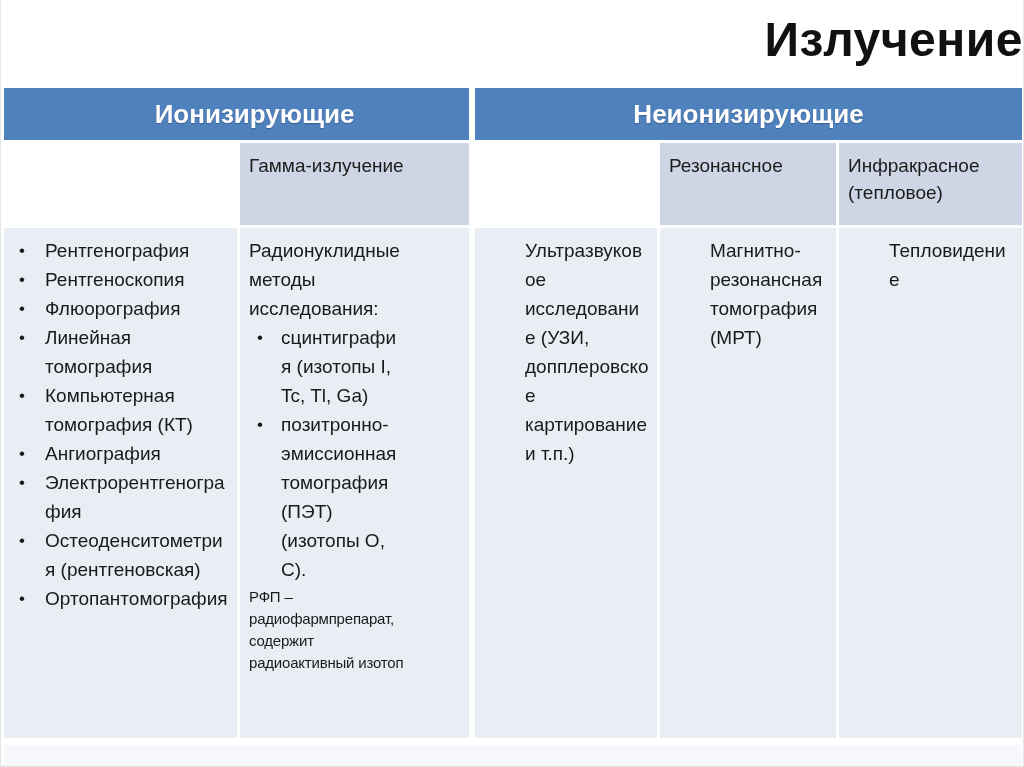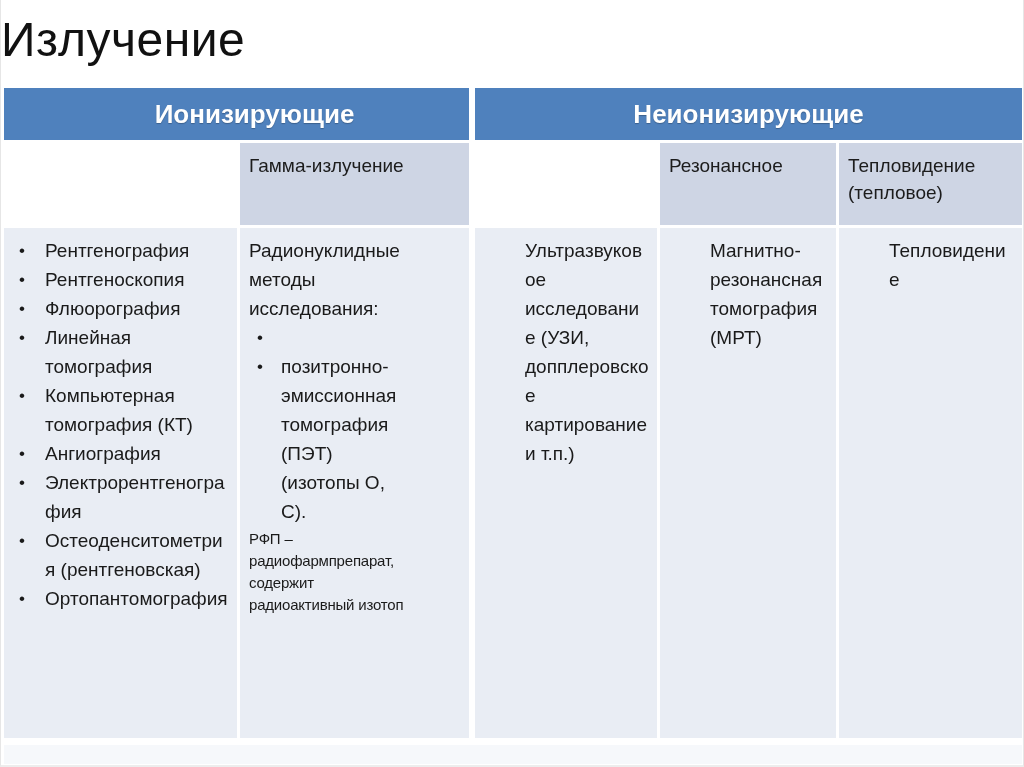--- a/index.html
+++ b/index.html
@@ -10,23 +10,23 @@
     font-family:"Liberation Sans","DejaVu Sans",sans-serif;
     color:#1a1a1a;
     box-sizing:border-box;
     border-left:1px solid #e6e6e6;
     border-right:1px solid #e6e6e6;
     border-bottom:2px solid #ededed;
     overflow:hidden;
   }
   .title{
     position:absolute;top:0;left:0;right:0;height:86px;
-    text-align:left;
+    text-align:right;
     font-size:48px;line-height:80px;
-    font-weight:400;color:#111;
+    font-weight:700;color:#111;
     letter-spacing:0.5px;
   }
   .table{
     position:absolute;top:88px;left:3px;width:1018px;
     display:grid;
     grid-template-columns:233px 3px 229px 6px 182px 3px 176px 3px 183px;
     grid-template-rows:52px 3px 82px 3px 510px;
     background:#ffffff;
   }
   .ghead{
@@ -81,21 +81,21 @@
 
   <div class="title">Излучение</div>
 
   <div class="table">
 
     <div class="ghead ghead-left">Ионизирующие</div>
     <div class="ghead ghead-right">Неионизирующие</div>
 
     <div class="sub c2">Гамма-излучение</div>
     <div class="sub c4">Резонансное</div>
-    <div class="sub c5">Тепловидение (тепловое)</div>
+    <div class="sub c5">Инфракрасное (тепловое)</div>
 
     <div class="body c1">
       <div class="li">
           <span class="b">•</span>
           <span class="t">Рентгенография</span>
         </div>
       <div class="li">
           <span class="b">•</span>
           <span class="t">Рентгеноскопия</span>
         </div>
@@ -127,20 +127,21 @@
           <span class="b">•</span>
           <span class="t">Ортопантомография</span>
         </div>
     </div>
 
     <div class="body c2 cell2">
       <div class="intro">Радионуклидные методы исследования:</div>
       <div class="sublist">
         <div class="li">
             <span class="b">•</span>
+            <span class="t">сцинтиграфия (изотопы I, Tc, Tl, Ga)</span>
           </div>
         <div class="li">
             <span class="b">•</span>
             <span class="t">позитронно-эмиссионная томография (ПЭТ) (изотопы O, C).</span>
           </div>
       </div>
       <div class="note">РФП – радиофармпрепарат, содержит радиоактивный изотоп</div>
     </div>
 
     <div class="body c3">

